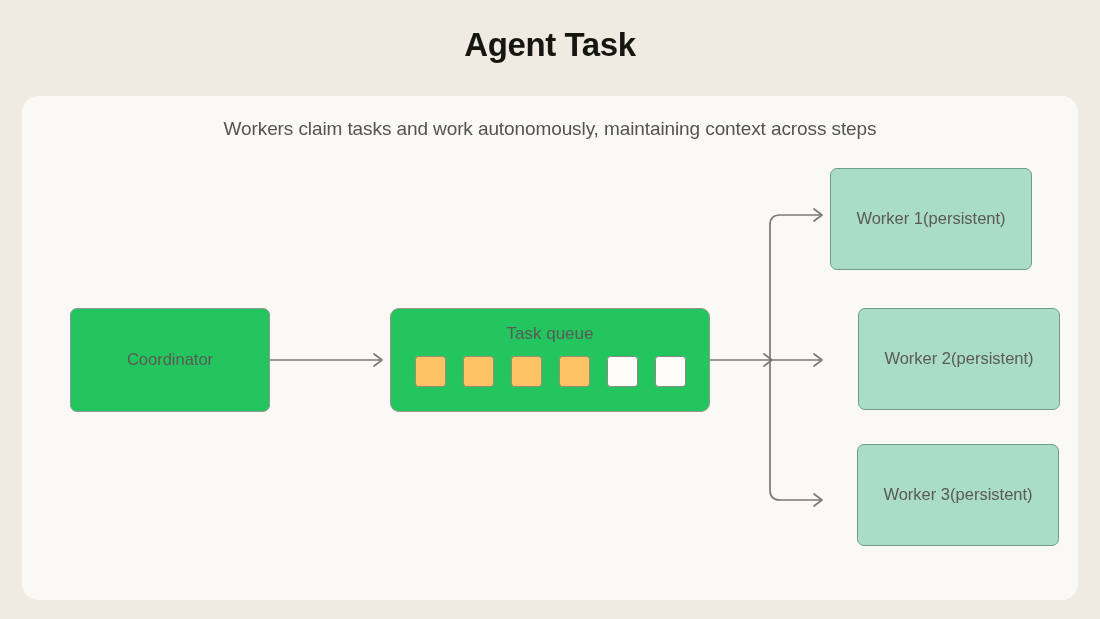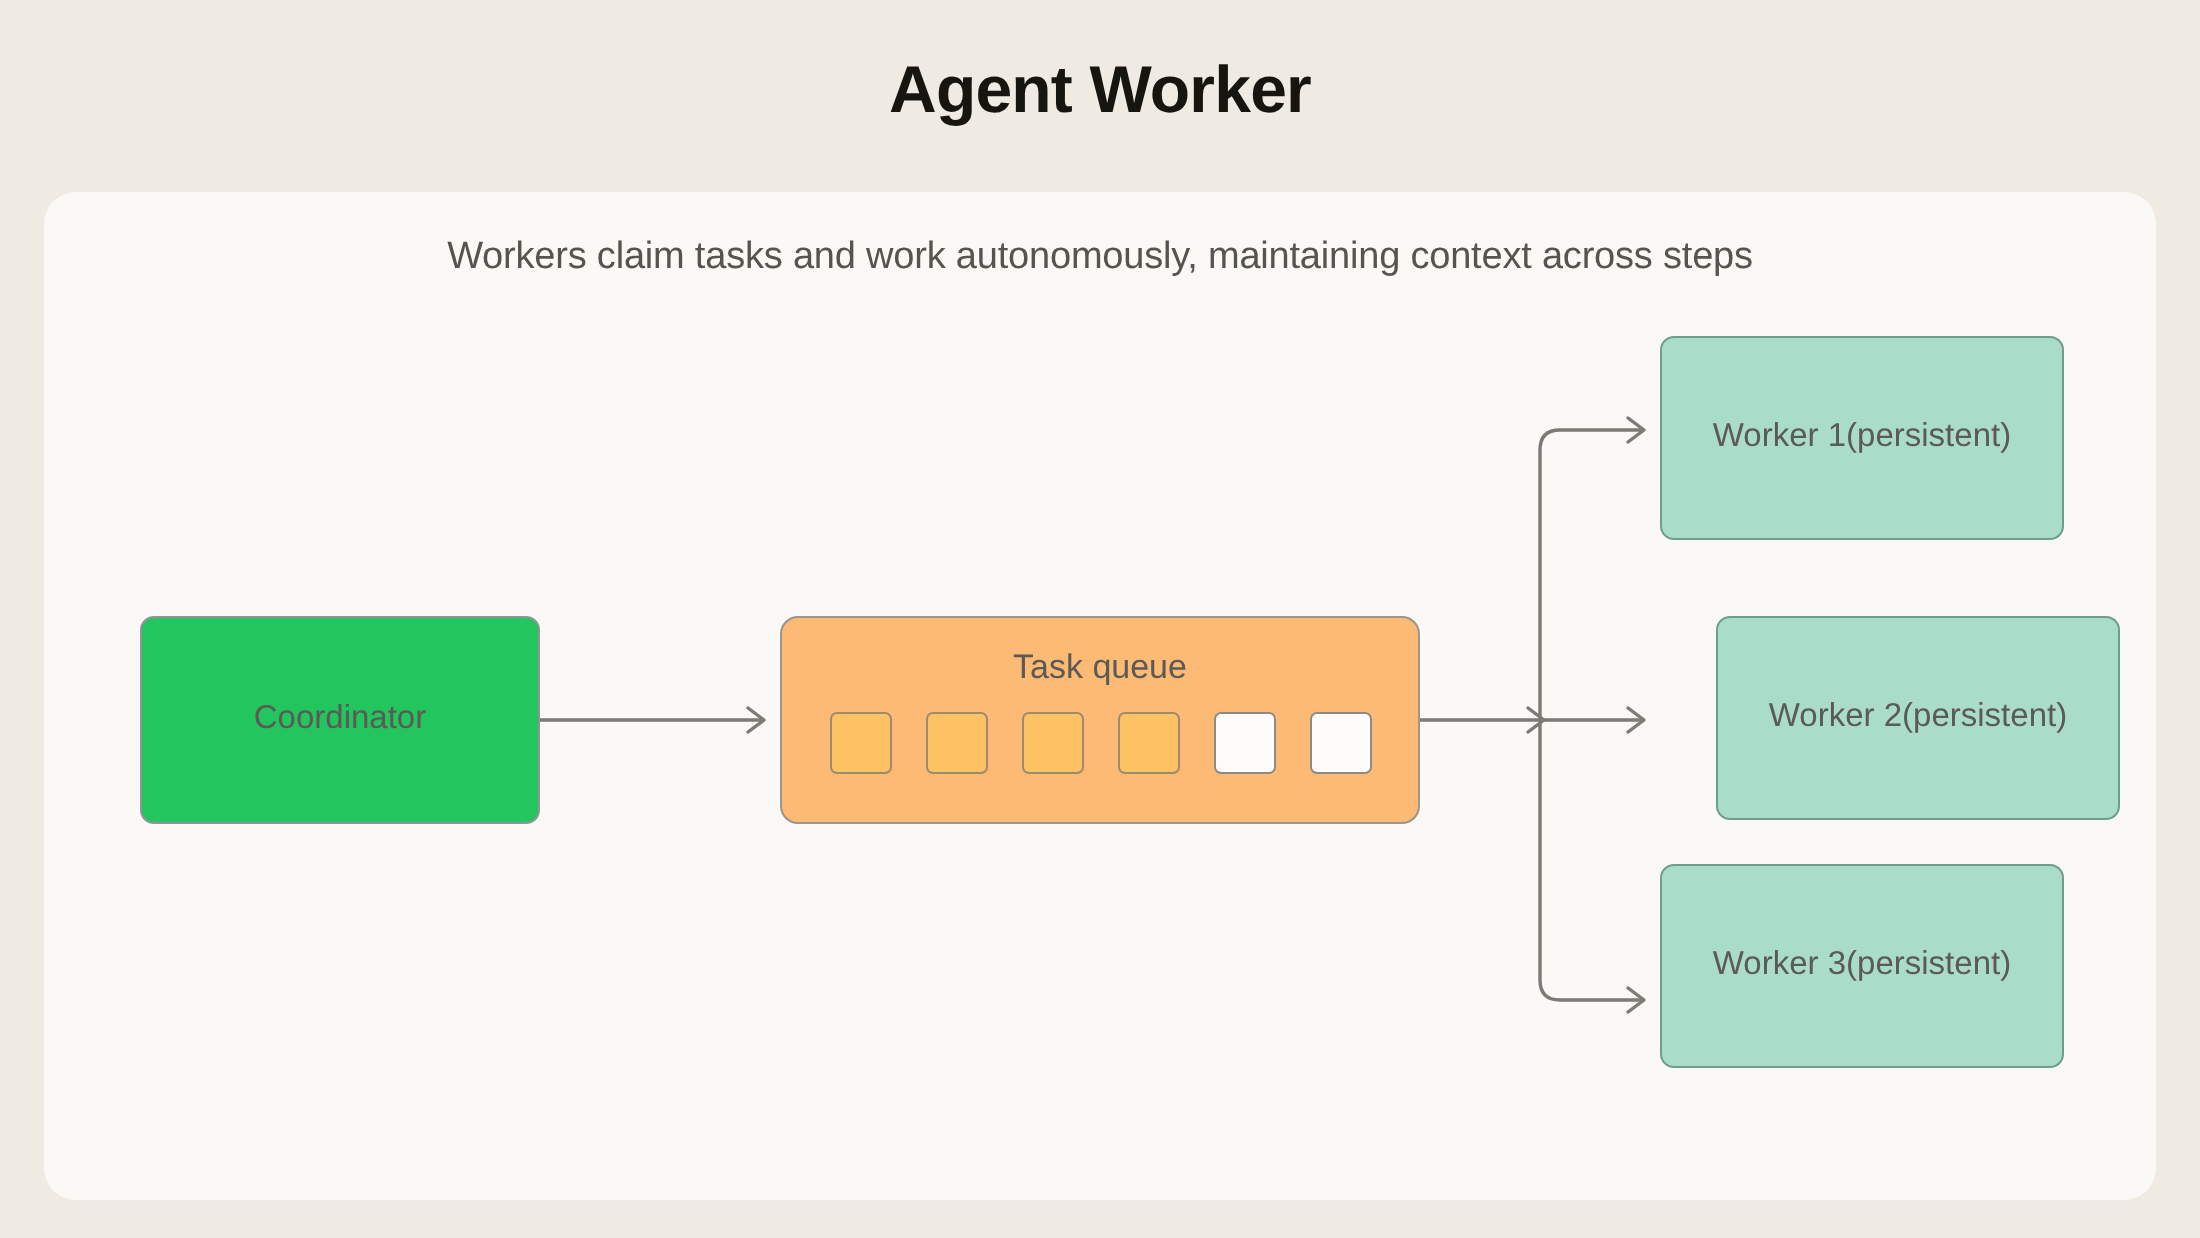--- a/index.html
+++ b/index.html
@@ -47,26 +47,26 @@
     left: 48px; top: 212px; width: 200px; height: 104px;
     background: #22c55e; border: 1.6px solid #8f9499;
   }
   .worker {
     width: 202px; height: 102px;
     background: #a9ddc9; border: 1.6px solid #6f9d8b;
     left: 808px;
   }
   .worker-1 { top: 72px; }
   .worker-2 { top: 212px; margin-left: 28px; }
-  .worker-3 { top: 336px; }
+  .worker-3 { top: 348px; margin-left: 27px; }
 
   .queue-box {
     position: absolute; left: 368px; top: 212px;
     width: 320px; height: 104px;
-    background: #fdba74; border: 1.6px solid #9a968c;
+    background: #22c55e; border: 1.6px solid #9a968c;
     border-radius: 9px;
   }
   .queue-label {
     position: absolute; top: 15px; left: 0; width: 100%;
     text-align: center; font-size: 17px; color: #5b5a55;
   }
   .queue-slots {
     position: absolute; top: 47px; left: 0; width: 100%;
     display: flex; justify-content: center; gap: 17px;
   }
@@ -76,21 +76,21 @@
     border: 1.5px solid #8c8a84;
   }
   .slot.filled { background: #fcc264; border-color: #9b8c6e; }
   .slot.empty  { background: #fdfcfa; }
 </style>
 </head>
 <body>
 
 <div id="root">
 
-  <div class="page-title">Agent Worker</div>
+  <div class="page-title">Agent Task</div>
 
   <div class="card">
 
     <div class="subtitle">Workers claim tasks and work autonomously, maintaining context across steps</div>
 
     <svg class="svg-layer" viewBox="0 0 1056 504">
       <g fill="none" stroke="#7b7a75" stroke-width="1.7" stroke-linecap="round" stroke-linejoin="round">
 
         <path d="M248,264 L358,264"></path>
         <path d="M352,258 L360,264 L352,270"></path>

